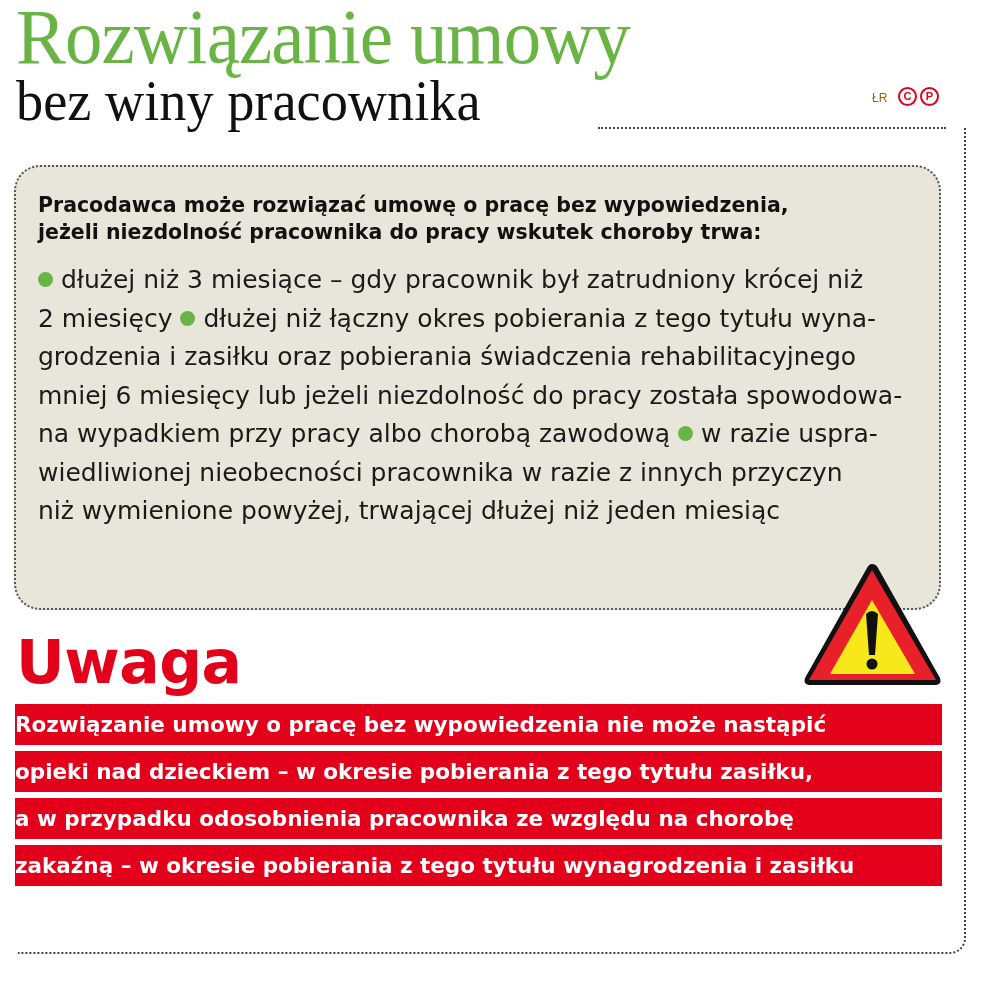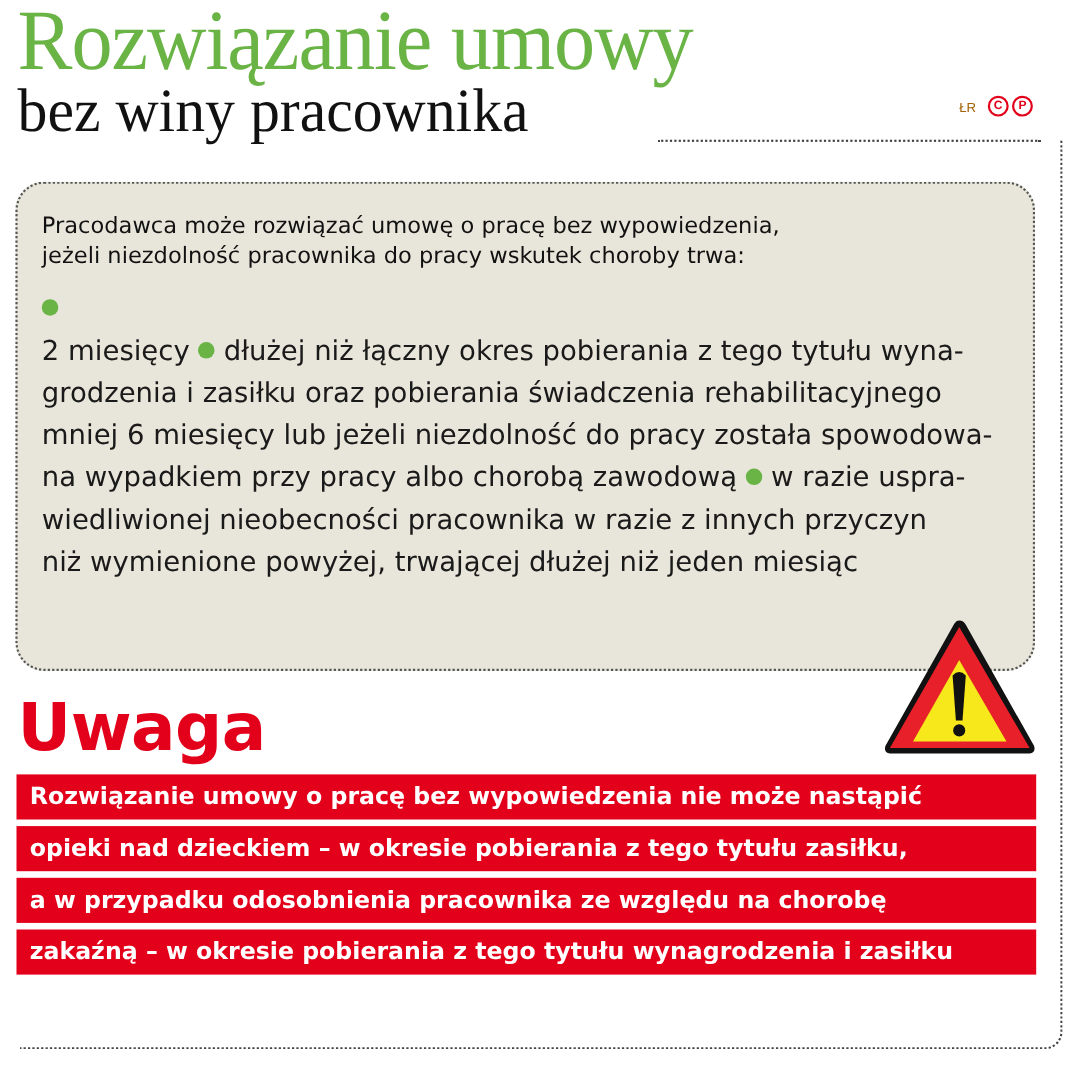--- a/index.html
+++ b/index.html
@@ -4,49 +4,49 @@
 <style>
   html,body{margin:0;padding:0;background:#fff;}
   body{width:989px;height:990px;position:relative;overflow:hidden;font-family:"DejaVu Sans","Liberation Sans",sans-serif;}
   .title1{position:absolute;left:16px;top:-4px;font-family:"Liberation Serif","DejaVu Serif",serif;font-size:78px;line-height:82px;color:#6ab446;letter-spacing:-1px;white-space:nowrap;transform:scaleX(0.96);transform-origin:left;}
   .title2{position:absolute;left:16px;top:70px;font-family:"Liberation Serif","DejaVu Serif",serif;font-size:56px;line-height:62px;color:#111;white-space:nowrap;transform:scaleX(0.97);transform-origin:left;}
   .credit{position:absolute;left:872px;top:91px;font-size:12px;color:#a16207;font-family:"Liberation Sans",sans-serif;}
   .cp{position:absolute;top:87px;width:15px;height:15px;border:2px solid #e2001a;border-radius:50%;color:#e2001a;font-size:11px;font-weight:bold;line-height:15px;text-align:center;font-family:"Liberation Sans",sans-serif;box-sizing:content-box;}
   .outer{position:absolute;left:18px;top:127px;width:946px;height:825px;border-right:2px dotted #444;border-bottom:2px dotted #444;border-bottom-right-radius:16px;pointer-events:none;}
   .outer-top{position:absolute;left:598px;top:127px;width:348px;border-top:2px dotted #444;}
   .box{position:absolute;left:14px;top:165px;width:927px;height:445px;background:#e8e6da;border:2px dotted #555;border-radius:26px;box-sizing:border-box;}
-  .lead{position:absolute;left:38px;top:192px;font-weight:normal;font-size:20.5px;line-height:27px;color:#111;white-space:nowrap;}
+  .lead{position:absolute;left:38px;top:192px;font-weight:bold;font-size:20.5px;line-height:27px;color:#111;white-space:nowrap;}
   .body-lines{position:absolute;left:38px;top:261px;font-size:25px;line-height:38.5px;color:#1a1a1a;white-space:nowrap;}
   .line{display:block;height:38.5px;}
   .bullet{display:inline-block;width:15px;height:15px;border-radius:50%;background:#6ab446;margin-right:8px;vertical-align:1px;}
   .warn{position:absolute;left:800px;top:560px;width:145px;height:130px;}
   .uwaga{position:absolute;left:16px;top:632px;font-weight:bold;font-size:60px;line-height:60px;color:#e2001a;letter-spacing:-0.5px;}
   .red-rows{position:absolute;left:15px;top:704px;width:927px;}
-  .red-row{height:41px;margin-bottom:6px;background:#e2001a;color:#fff;font-weight:bold;font-size:21.5px;line-height:41px;padding-left:12px;white-space:nowrap;box-sizing:border-box;}
+  .red-row{height:41px;margin-bottom:6px;background:#e2001a;color:#fff;font-weight:bold;font-size:21.5px;line-height:41px;white-space:nowrap;box-sizing:border-box;}
 </style>
 </head>
 <body>
 
 <div class="title1">Rozwiązanie umowy</div>
 <div class="title2">bez winy pracownika</div>
 <div class="credit">ŁR</div>
 <div class="cp" style="left:898px">C</div>
 <div class="cp" style="left:920px">P</div>
 
 <div class="outer-top"></div>
 <div class="outer"></div>
 
 <div class="box"></div>
 <div class="lead">
   <div>Pracodawca może rozwiązać umowę o pracę bez wypowiedzenia,</div>
   <div>jeżeli niezdolność pracownika do pracy wskutek choroby trwa:</div>
 </div>
 
 <div class="body-lines">
-  <span class="line"><span class="bullet"></span></span>
+  <span class="line"><span class="bullet"></span><span>dłużej niż 3 miesiące – gdy pracownik był zatrudniony krócej niż</span></span>
   <span class="line"><span>2 miesięcy</span> <span class="bullet"></span><span>dłużej niż łączny okres pobierania z tego tytułu wyna-</span></span>
   <span class="line">grodzenia i zasiłku oraz pobierania świadczenia rehabilitacyjnego</span>
   <span class="line">mniej 6 miesięcy lub jeżeli niezdolność do pracy została spowodowa-</span>
   <span class="line"><span>na wypadkiem przy pracy albo chorobą zawodową</span> <span class="bullet"></span><span>w razie uspra-</span></span>
   <span class="line">wiedliwionej nieobecności pracownika w razie z innych przyczyn</span>
   <span class="line">niż wymienione powyżej, trwającej dłużej niż jeden miesiąc</span>
 </div>
 
 <svg class="warn" viewBox="0 0 145 130">
   <path d="M72 4 Q76 4 78 8 L140 118 Q142 124 136 125 L9 125 Q3 124 5 118 L67 8 Q69 4 72 4 Z" fill="#111"></path>

